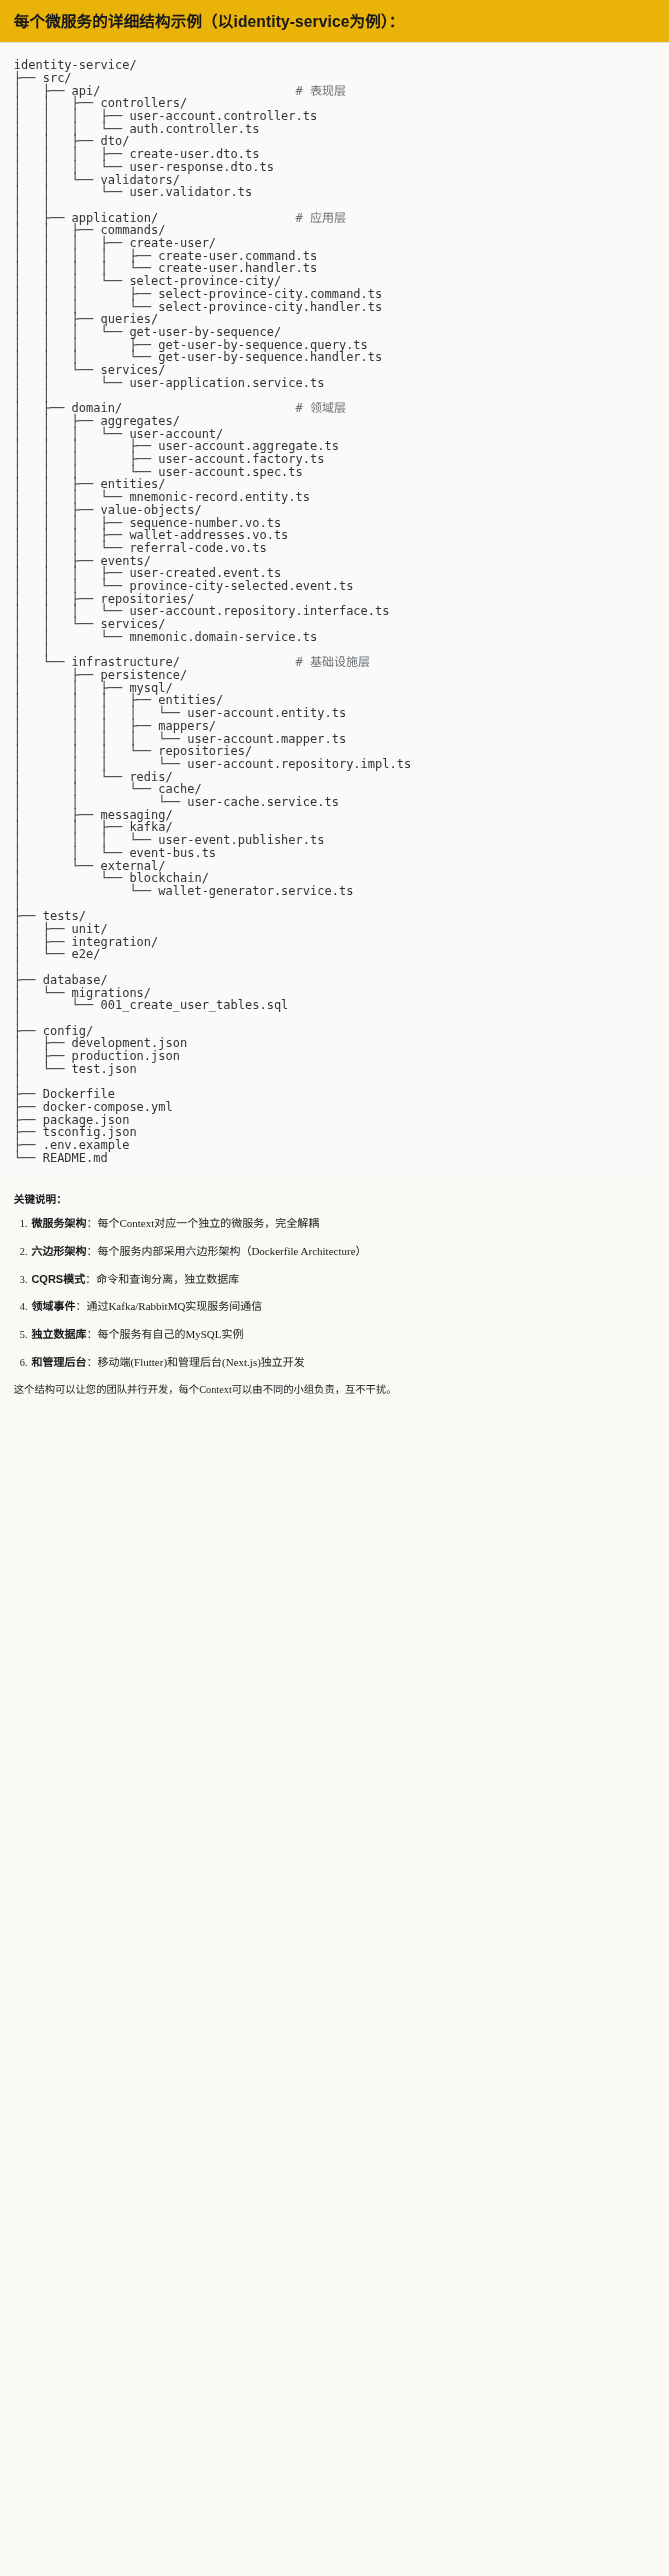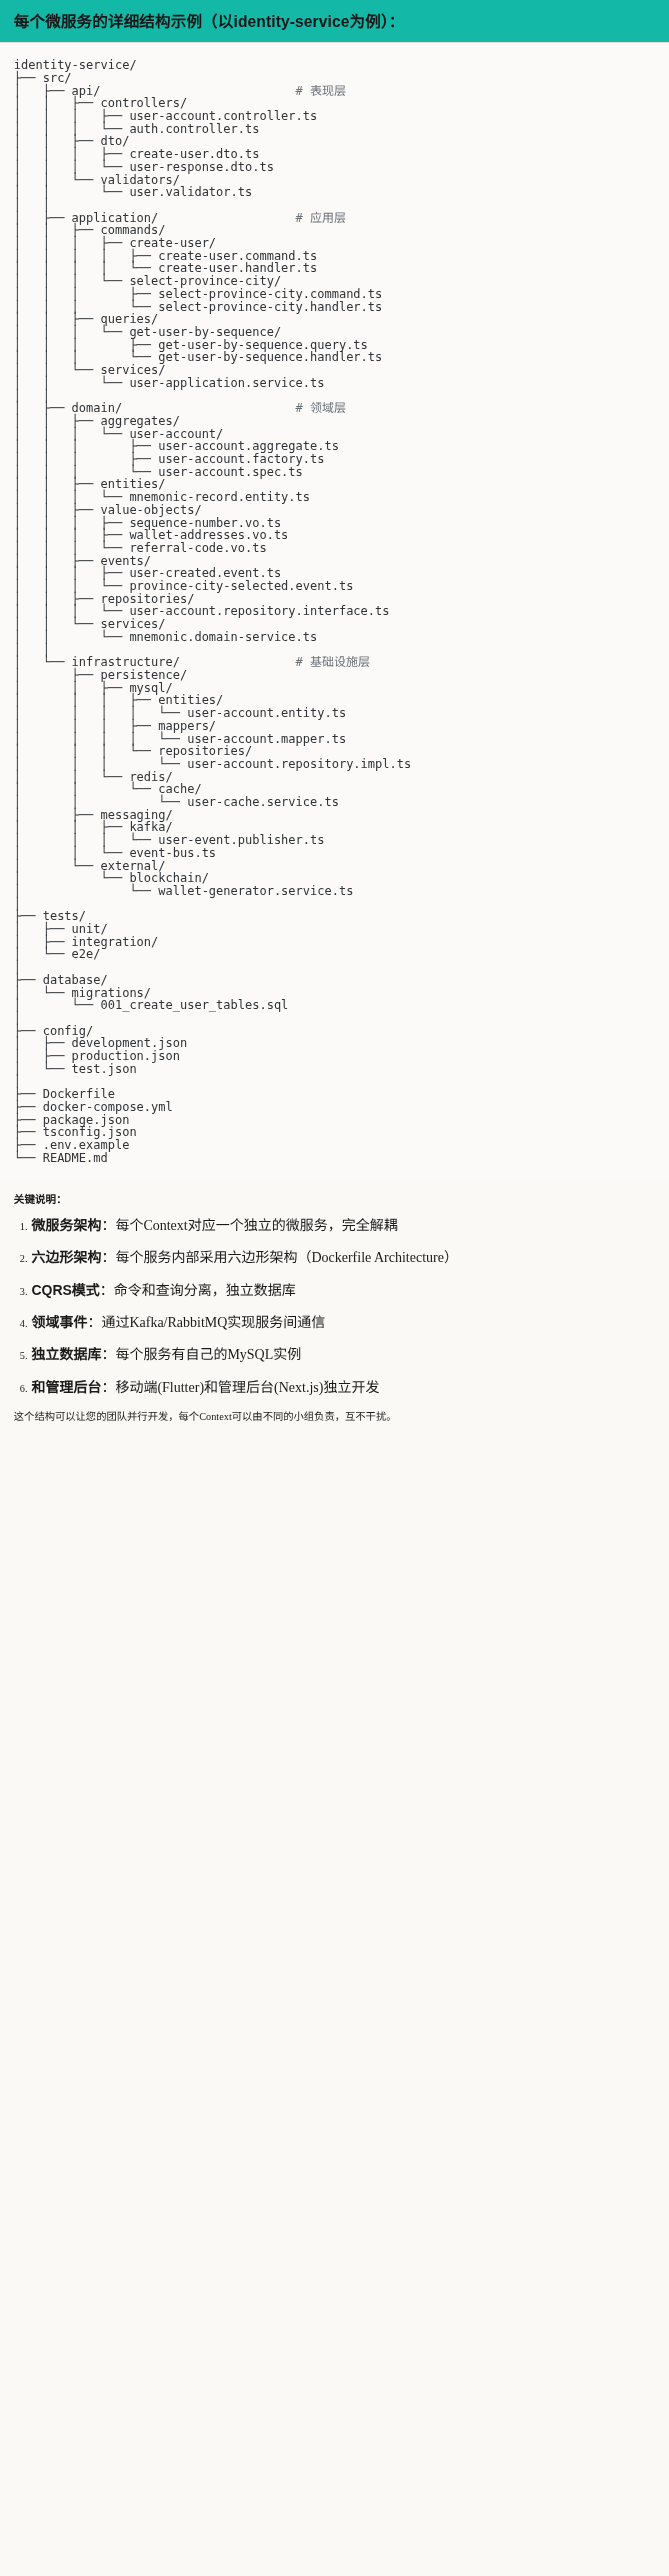--- a/index.html
+++ b/index.html
@@ -10,21 +10,21 @@
   }
   body {
     width: 669px;
     font-family: "Liberation Serif", "DejaVu Serif", serif;
     color: #1a1a1a;
     -webkit-font-smoothing: antialiased;
   }
   .page {
     width: 669px;
     box-sizing: border-box;
-    background: #14b8a6;
+    background: #eab308;
     padding: 0;
   }
 
   
   .doc-heading {
     font-family: "Liberation Sans", "DejaVu Sans", sans-serif;
     font-weight: bold;
     font-size: 15.6px;
     line-height: 1.35;
     color: #18181b;
@@ -70,21 +70,21 @@
     font-size: 10.6px;
     color: #18181b;
     margin: 0 0 8.8px 0;
   }
   ol.note-list {
     margin: 0;
     padding: 0 0 0 16.3px;
     list-style: decimal;
   }
   ol.note-list > li {
-    font-size: 14px;
+    font-size: 11px;
     line-height: 1.5;
     margin: 0 0 11.3px 0;
     padding-left: 1.3px;
     color: #1a1a1a;
   }
   ol.note-list > li::marker {
     font-size: 10.3px;
   }
   .note-term {
     font-family: "Liberation Sans", "DejaVu Sans", sans-serif;

